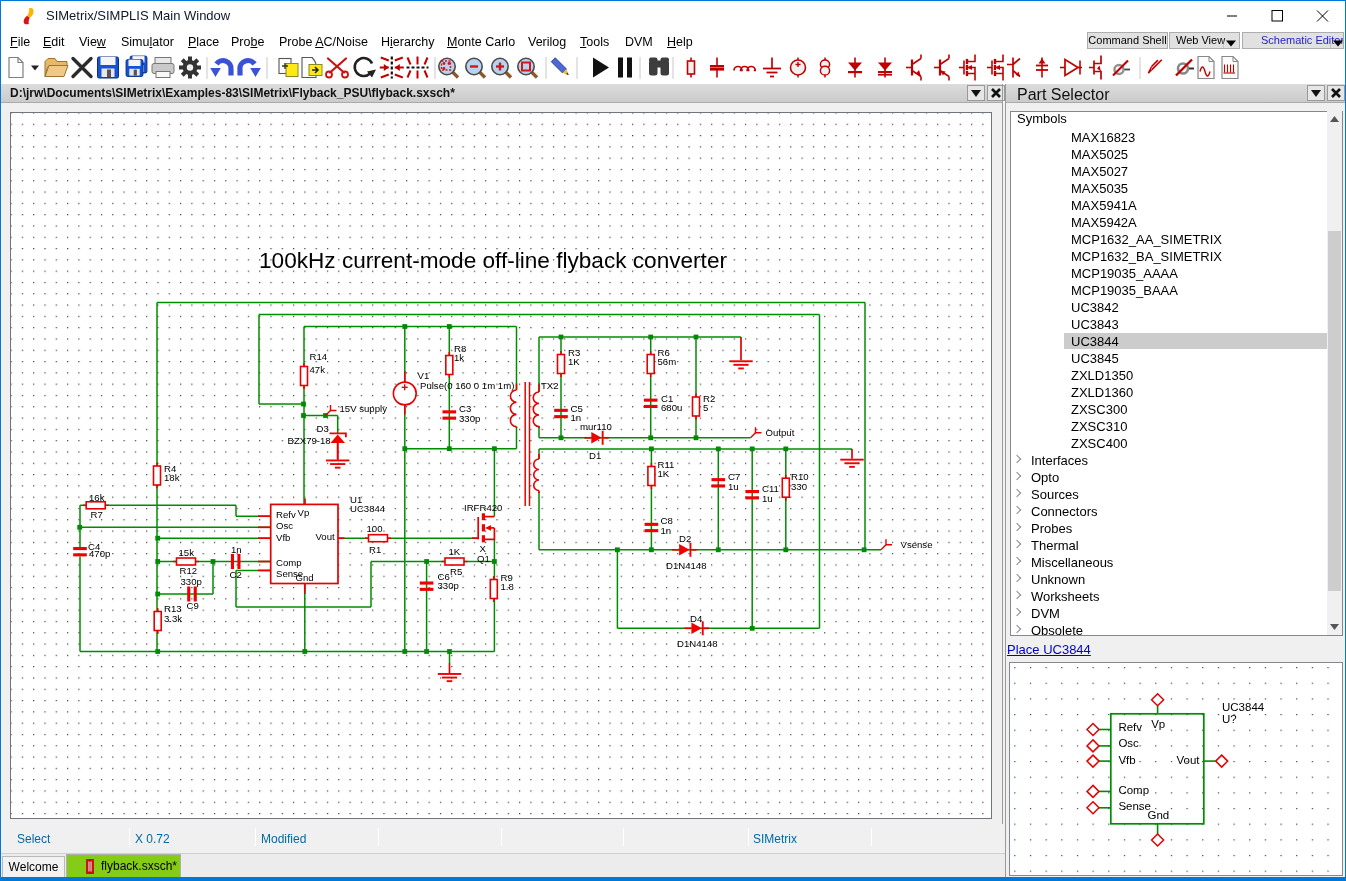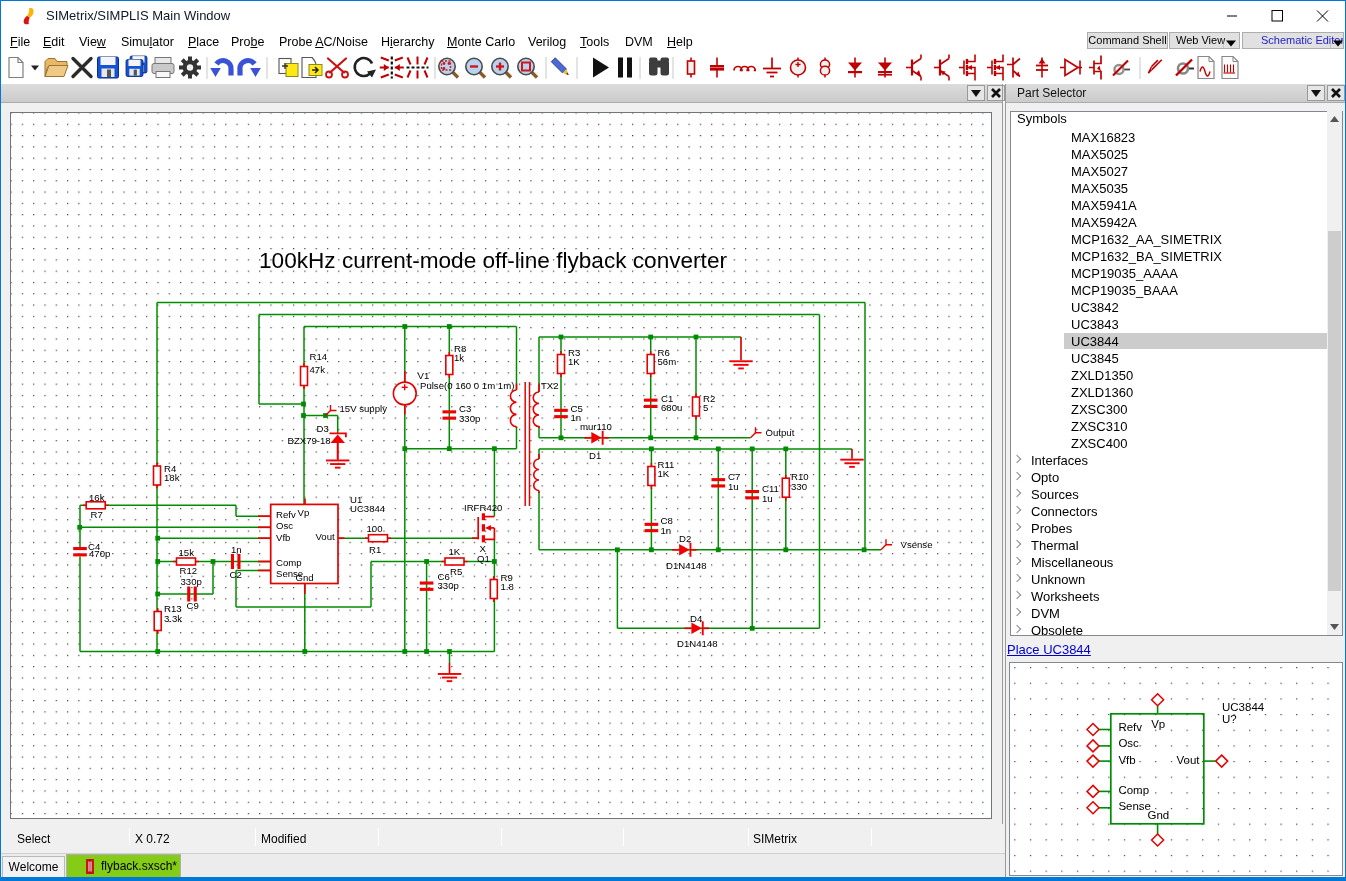--- a/index.html
+++ b/index.html
@@ -6,21 +6,21 @@
 #win { position:absolute; inset:0; border:1px solid #0078d7; }
 .abs { position:absolute; }
 #titlebar { position:absolute; left:1px; top:1px; width:1344px; height:29px; background:#ffffff; }
 #titletext { position:absolute; left:45px; top:7px; font-size:13px; color:#0f172a; }
 #menubar { position:absolute; left:1px; top:30px; width:1102px; height:25px; background:#ffffff; }
 .mi { position:absolute; top:5px; font-size:12.5px; color:#000; }
 .btn { position:absolute; top:2px; height:17px; border:1px solid #adadad; background:#e1e1e1; font-size:11px; color:#000; text-align:center; white-space:nowrap; overflow:hidden; }
 .docbar { position:absolute; top:84px; height:19px; background:linear-gradient(#dcdcdc,#cbcbcb); border-bottom:1px solid #aaa; }
 .docbtn { position:absolute; top:1px; width:18px; height:16px; background:#e6e6e6; border:1px solid #999; }
 #content { position:absolute; left:1px; top:103px; width:1004px; height:721px; background:#f0f0f0; }
-#statusbar { position:absolute; left:1px; top:824px; width:1004px; height:29px; background:#f0f0f0; font-size:12px; color:#000000; }
+#statusbar { position:absolute; left:1px; top:824px; width:1004px; height:29px; background:#f0f0f0; font-size:12px; color:#0369a1; }
 .sbsep { position:absolute; top:4px; height:18px; width:1px; background:#c6c6c6; border-right:1px solid #fff; }
 #tabbar { position:absolute; left:1px; top:853px; width:1004px; height:24px; background:#ececec; border-top:1px solid #cfcfcf; }
 .tab { position:absolute; font-size:12px; color:#000; }
 #bluestrip { position:absolute; left:0; top:877px; width:1346px; height:4px; background:#0078d7; }
 #rightpanel { position:absolute; left:1006px; top:103px; width:339px; height:774px; background:#f0f0f0; }
 .psrow { position:absolute; font-size:13px; color:#000; white-space:nowrap; }
 .pssel { position:absolute; left:1064px; width:264px; height:16.5px; background:#cccccc; }
 .chev { position:absolute; left:1014px; width:6px; height:6px; border-right:1.6px solid #8a8a8a; border-top:1.6px solid #8a8a8a; transform:rotate(45deg); }
 #placelink { position:absolute; left:1007px; top:642px; font-size:13px; color:#0000cc; text-decoration:underline; }
 </style></head>
@@ -251,29 +251,30 @@
 <path d="M1222,56.5 h11 l5,5 v17 h-16 z" fill="#fbfbfb" stroke="#888" stroke-width="1.2"></path>
 <path d="M1233,56.5 v5 h5" fill="none" stroke="#888" stroke-width="1"></path>
 <line x1="1224.5" y1="72.5" x2="1224.5" y2="64.5" stroke="#c00000" stroke-width="1.1"></line>
 <line x1="1227.5" y1="72.5" x2="1227.5" y2="64.5" stroke="#c00000" stroke-width="1.1"></line>
 <line x1="1230.5" y1="72.5" x2="1230.5" y2="64.5" stroke="#c00000" stroke-width="1.1"></line>
 <line x1="1233.5" y1="72.5" x2="1233.5" y2="64.5" stroke="#c00000" stroke-width="1.1"></line>
 <line x1="1223.5" y1="73.0" x2="1235" y2="73.0" stroke="#c00000" stroke-width="1.1"></line>
 </svg>
 
 <div class="docbar" style="left:1px;width:1002px">
+  <span class="abs" style="left:9px;top:2px;font-size:12px;font-weight:bold;color:#111">D:\jrw\Documents\SIMetrix\Examples-83\SIMetrix\Flyback_PSU\flyback.sxsch*</span>
   <div class="docbtn" style="left:966px"><svg width="16" height="14" viewBox="0 0 16 14">
         <polygon points="3,4 13,4 8,11" fill="#111"></polygon>
       </svg></div>
   <div class="docbtn" style="left:986px"><svg width="16" height="14" viewBox="0 0 16 14">
         <path d="M4,3 L12,11 M12,3 L4,11" stroke="#111" stroke-width="2.6"></path>
       </svg></div>
 </div>
 <div class="docbar" style="left:1006px;width:339px">
-  <span class="abs" style="left:11px;top:2px;font-size:12px;color:#111">Part Selector</span>
+  <span class="abs" style="left:11px;top:2px;font-size:16px;color:#111">Part Selector</span>
   <div class="docbtn" style="left:301px"><svg width="16" height="14" viewBox="0 0 16 14">
         <polygon points="3,4 13,4 8,11" fill="#111"></polygon>
       </svg></div>
   <div class="docbtn" style="left:321px"><svg width="16" height="14" viewBox="0 0 16 14">
         <path d="M4,3 L12,11 M12,3 L4,11" stroke="#111" stroke-width="2.6"></path>
       </svg></div>
 </div>
 
 <div id="content"></div>
 <svg class="abs" style="left:0;top:0" width="1346" height="881" viewBox="0 0 1346 881">

